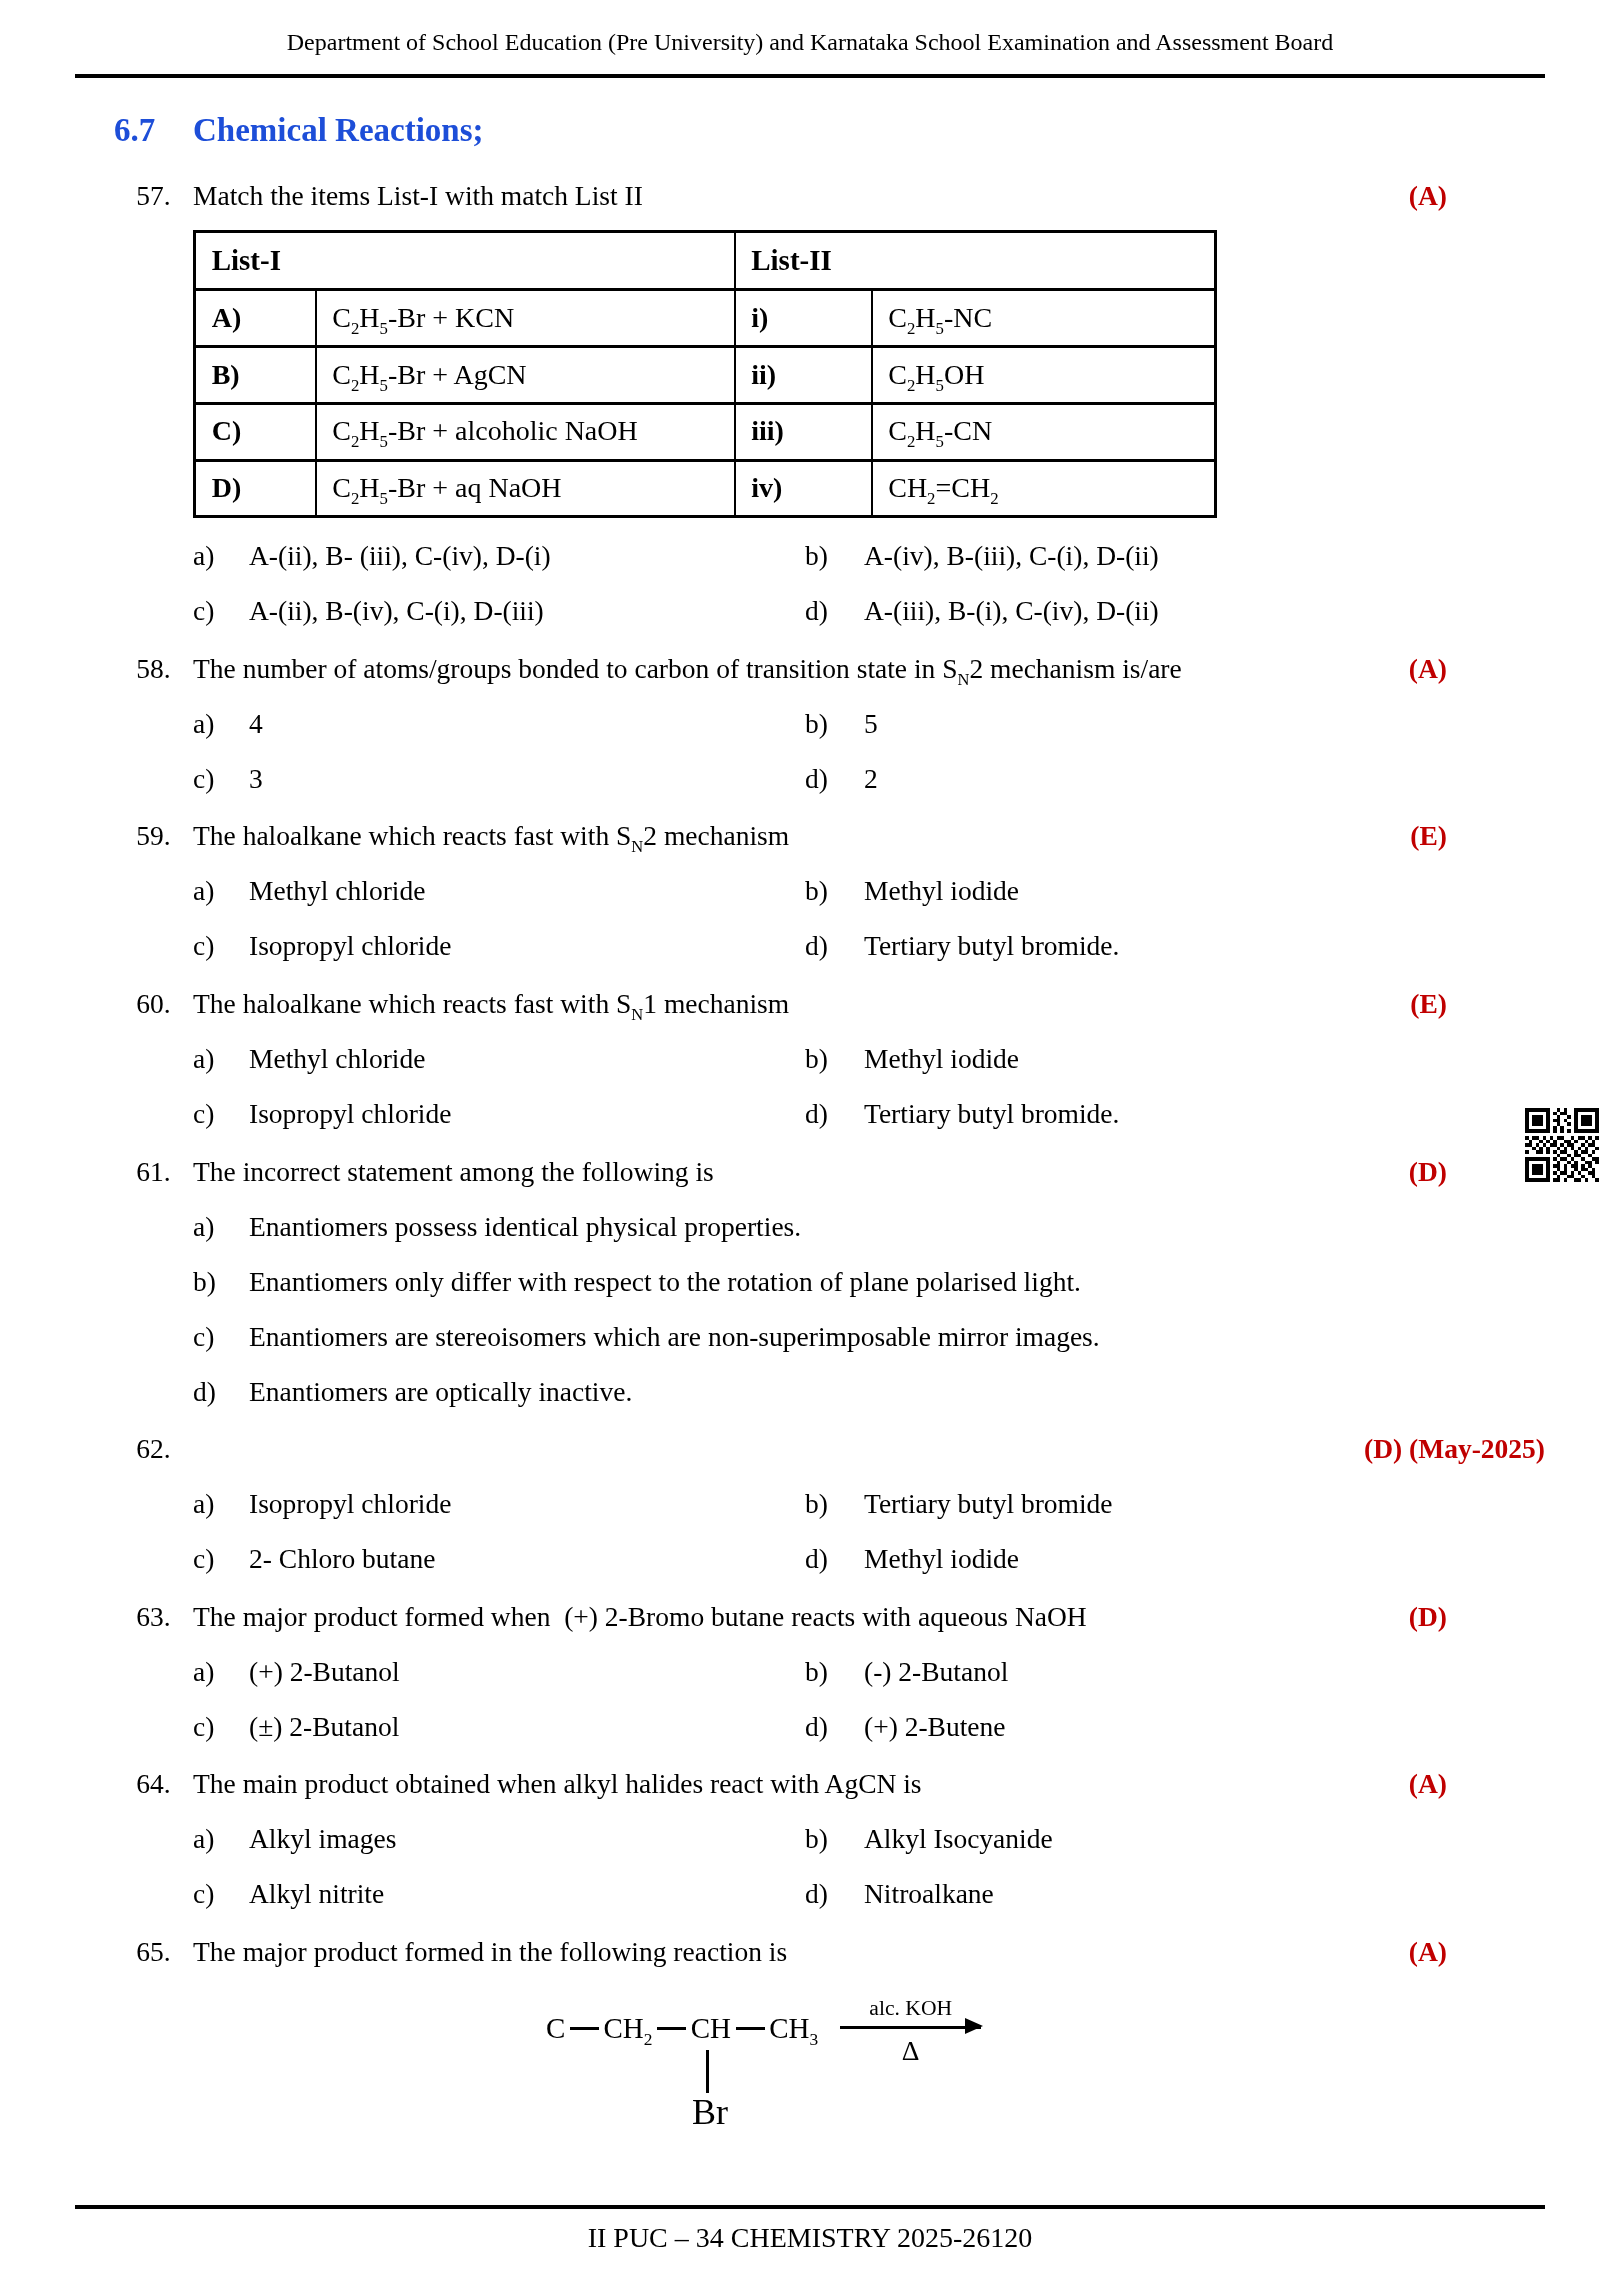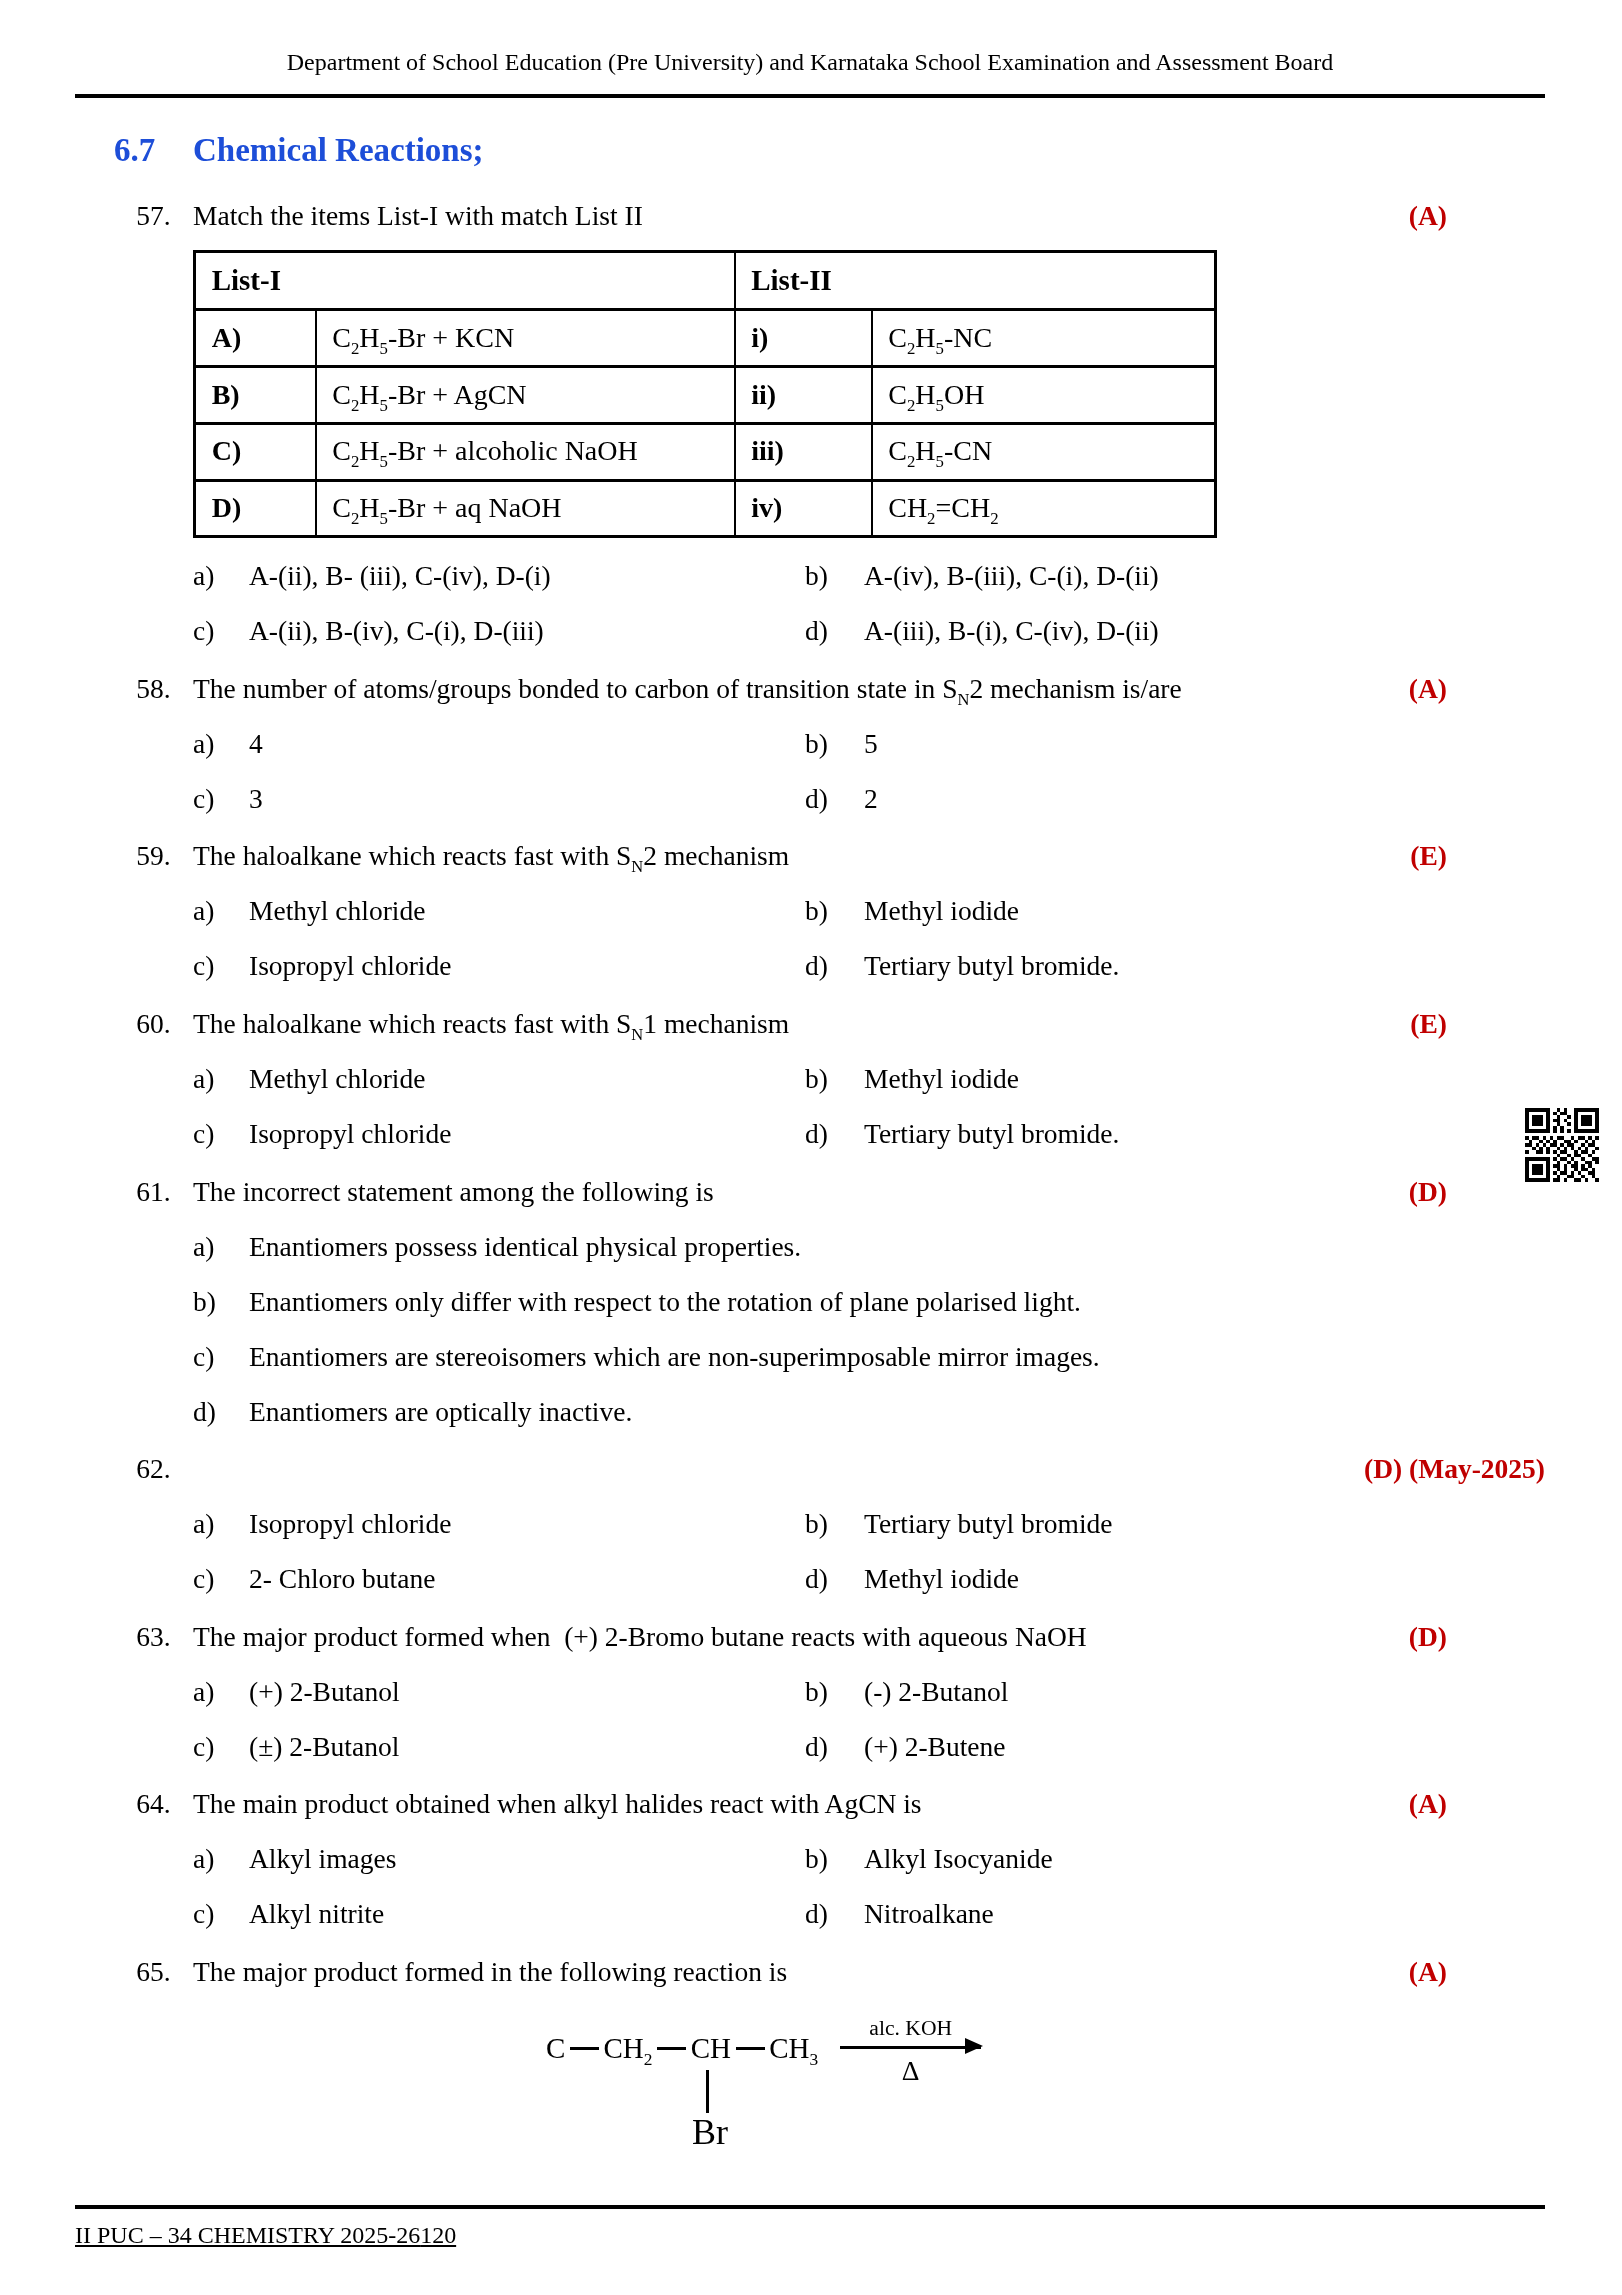--- a/index.html
+++ b/index.html
@@ -4,21 +4,21 @@
 <style>
   * { margin:0; padding:0; box-sizing:border-box; }
   html,body { background:#ffffff; }
   body {
     width:1622px; height:2295px; position:relative; overflow:hidden;
     font-family:"Liberation Serif","DejaVu Serif",serif; color:#000; font-size:27.5px;
   }
   sub { font-size:60%; line-height:0; }
   .content { position:absolute; left:75px; top:0; width:1470px; }
 
-  .hdr { padding-top:48px; text-align:center; font-size:24px; line-height:29.4px; }
+  .hdr { padding-top:28px; text-align:center; font-size:24px; line-height:29.4px; }
   .rule { margin-top:17px; height:3.9px; background:#000; }
 
   .section-heading { margin-top:33px; margin-left:39px; display:flex; font-weight:bold; font-size:33px; line-height:39px; color:#1d4ed8; }
   .section-heading .num { width:79px; }
 
   .q { display:flex; margin-top:23.6px; line-height:34px;text-align:center; }
   .q .qnum { margin-left:39px; width:79px; flex-shrink:0; }
   .q .qtext { white-space:nowrap; }
   .q .ans { margin-left:auto; margin-right:98px; color:#C00000; font-weight:bold; flex-shrink:0; white-space:nowrap; }
   .q .ans.ans-wide { margin-right:0; }
@@ -47,21 +47,21 @@
   .branch { position:relative; display:inline-block; }
   .vbond { position:absolute; left:15.7px; top:39px; width:2.6px; height:43px; background:#000; }
   .subst { position:absolute; left:1.3px; top:84px; font-size:36px; }
   .arrow { margin-left:22px; margin-top:-17px; width:141px; text-align:center; }
   .arrow .atop { font-size:21.6px; line-height:29px; white-space:nowrap; }
   .arrow .aline { position:relative; margin-top:2.6px; height:3.3px; background:#000; }
   .arrow .ahead { position:absolute; right:-2px; top:-7.2px; width:0; height:0; border-left:18.3px solid #000; border-top:8.5px solid transparent; border-bottom:8.5px solid transparent; }
   .arrow .abot { margin-top:6.5px; font-size:27.5px; }
 
   .footer-rule { position:absolute; left:75px; top:2205px; width:1470px; height:3.9px; background:#000; }
-  .footer { position:absolute; left:75px; top:2222px; width:1470px; display:flex; justify-content:flex-start; font-size:24px;text-decoration:underline; }
+  .footer { position:absolute; left:75px; top:2222px; width:1470px; display:flex; justify-content:center; font-size:28px; }
 </style>
 </head>
 <body>
 
 <div class="content">
 
   <div class="hdr">Department of School Education (Pre University) and Karnataka School Examination and Assessment Board</div>
   <div class="rule"></div>
 
   <div class="section-heading">

